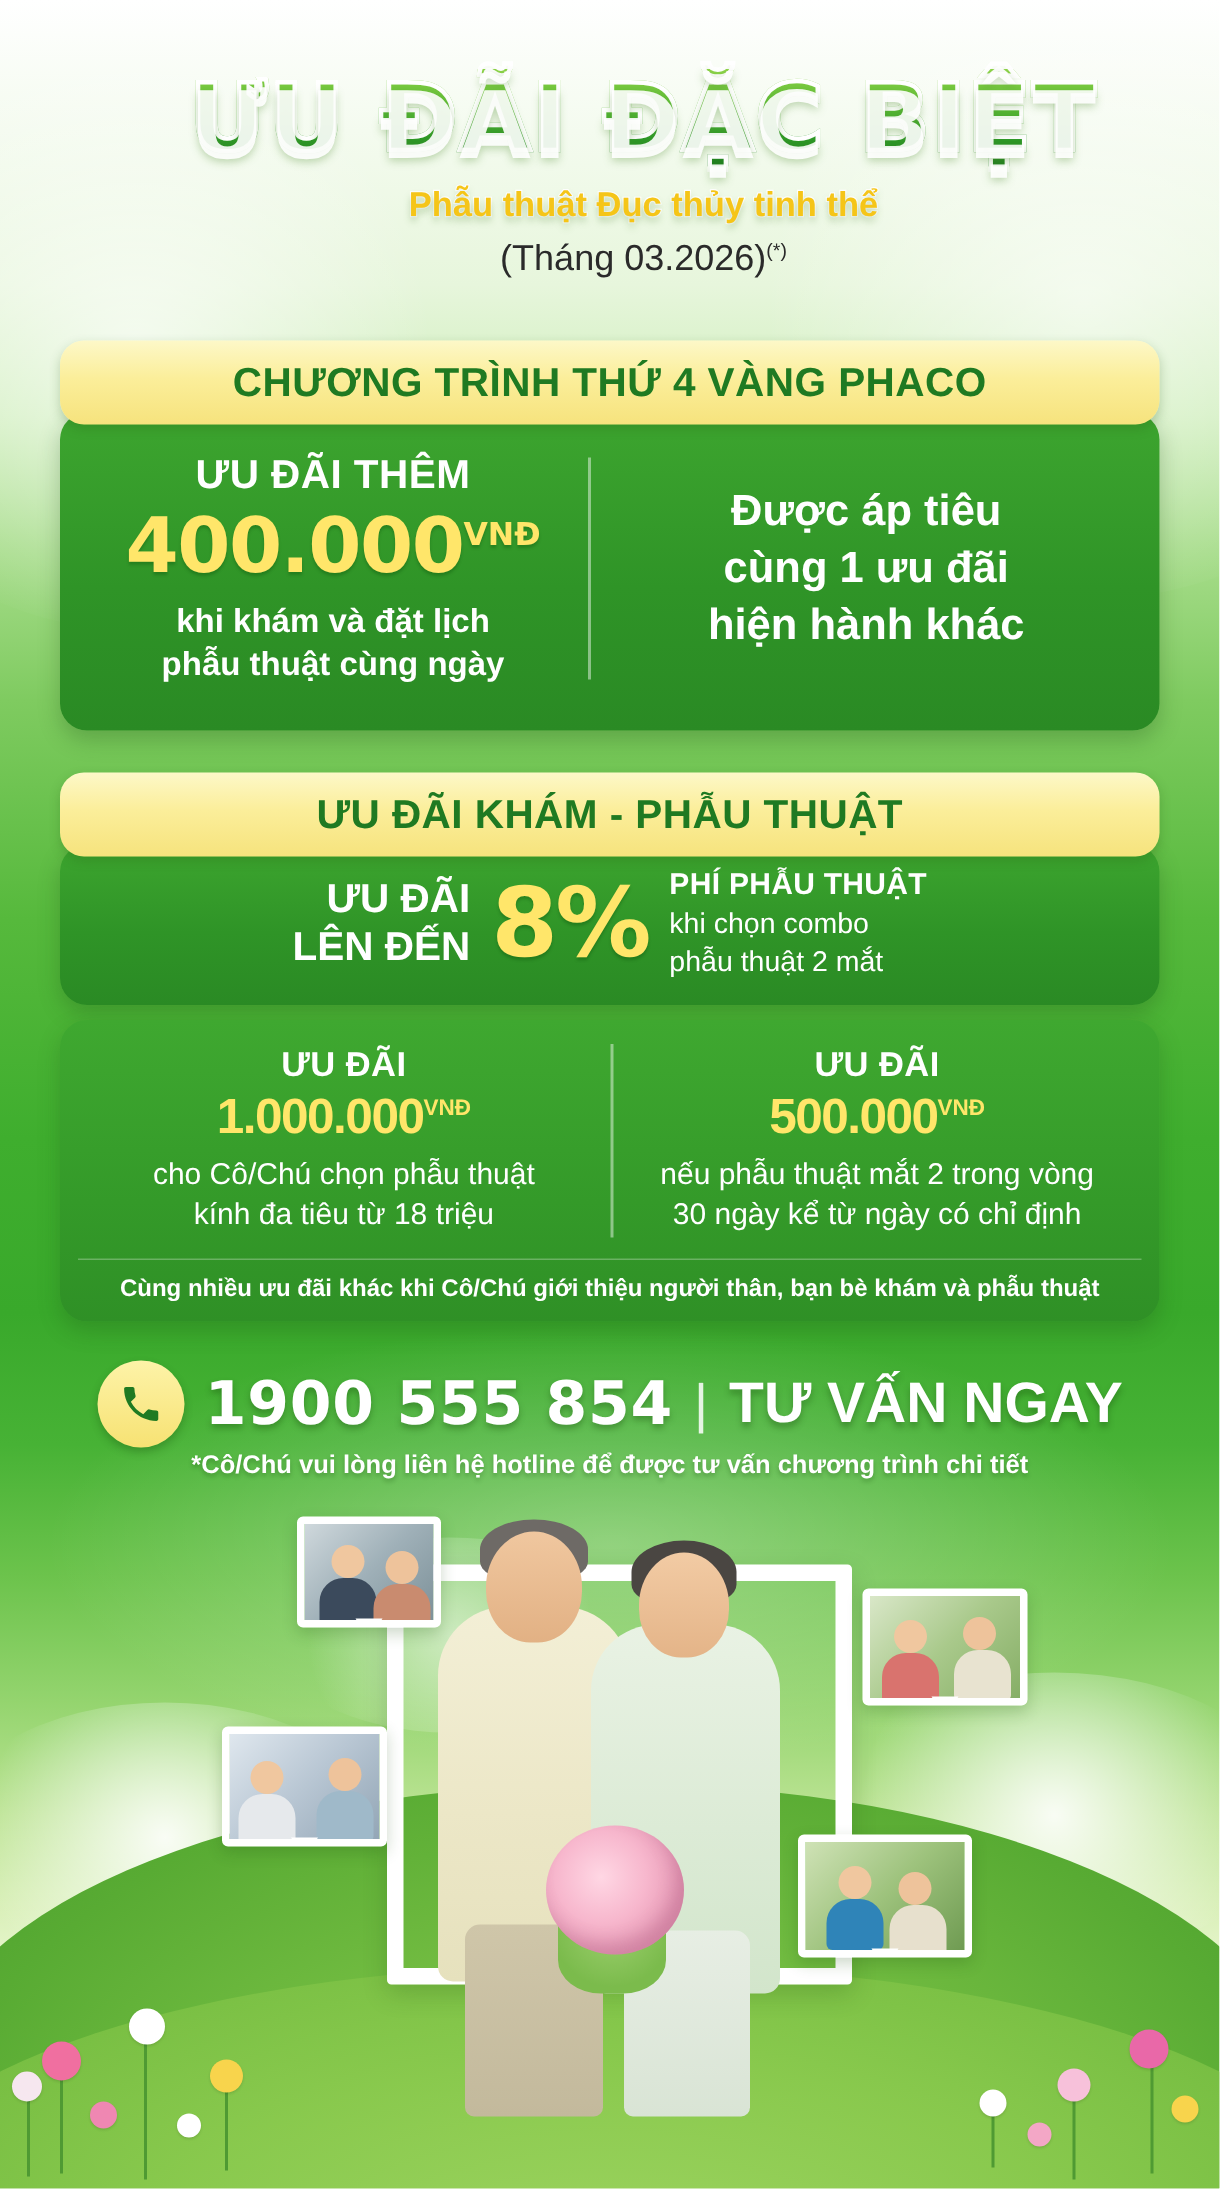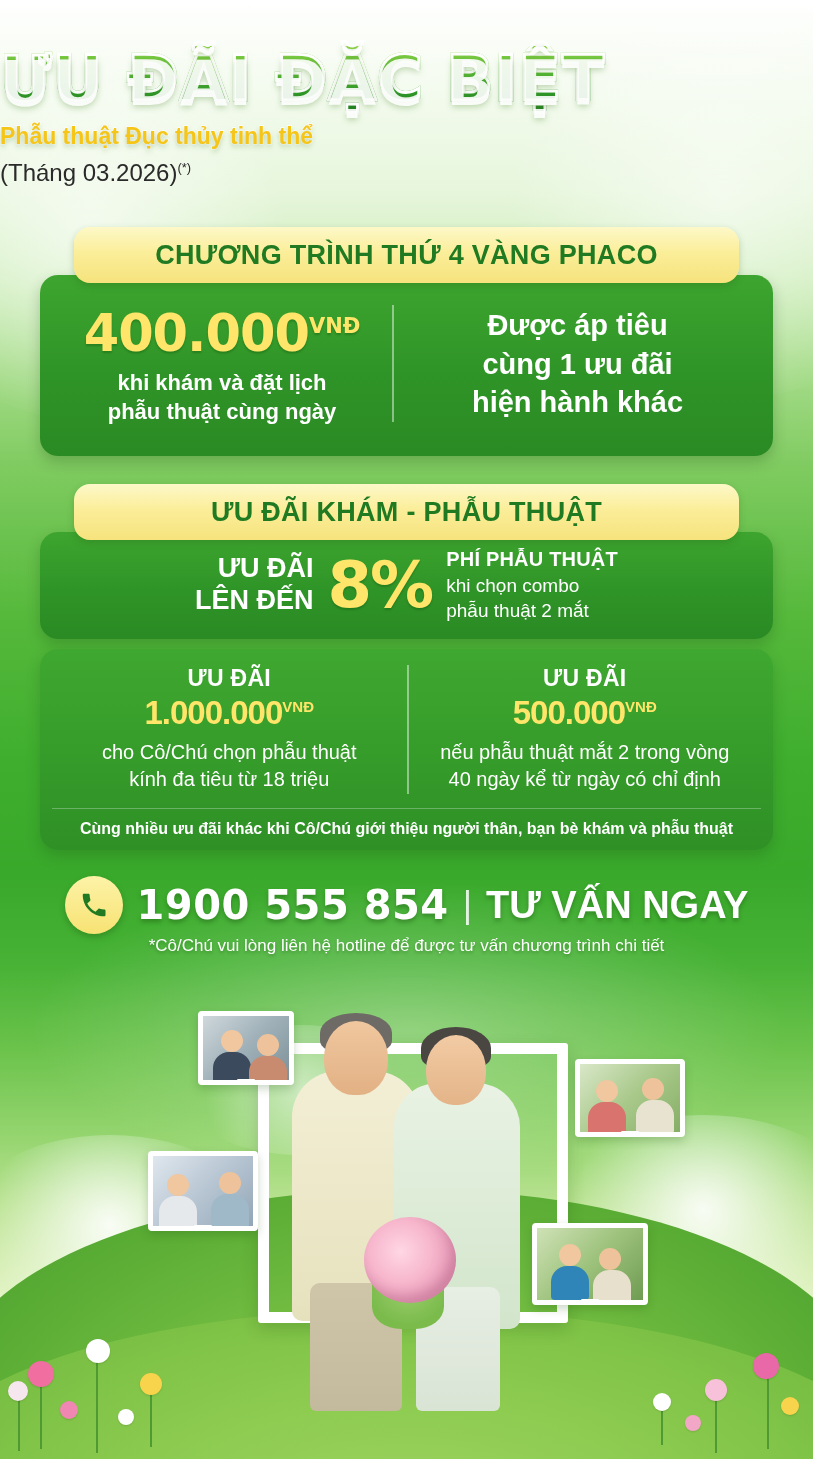--- a/index.html
+++ b/index.html
@@ -49,21 +49,21 @@
   .glow-b {
     right: -140px; top: 0px; width: 460px; height: 400px;
     background: radial-gradient(circle, rgba(255,255,255,.55) 0%, rgba(255,255,255,0) 70%);
   }
   .glow-c {
     left: 50%; transform: translateX(-50%); top: 880px; width: 760px; height: 300px;
     background: radial-gradient(ellipse, rgba(255,255,255,.30) 0%, rgba(255,255,255,0) 70%);
   }
 
   
-  .header { position: relative; padding-top: 46px; text-align: left; z-index: 5; }
+  .header { position: relative; padding-top: 46px; text-align: center; z-index: 5; margin-left: 45px; }
   .title-main {
     font-size: 62px;
     font-weight: 900;
     letter-spacing: 1px;
     line-height: 1.05;
     background: linear-gradient(180deg, #8fd44a 0%, #5cbb35 38%, #2f9a28 70%, #1f7d1e 100%);
     -webkit-background-clip: text;
     background-clip: text;
     color: transparent;
     -webkit-text-stroke: 3px #ffffff;
@@ -86,21 +86,21 @@
     font-weight: 500;
     color: #2a2a2a;
   }
   .title-date sup { font-size: 13px; vertical-align: super; }
 
   
   .block { position: relative; z-index: 5; }
   .ribbon {
     position: relative;
     margin: 0 auto;
-    width: 665px;
+    width: 733px;
     border-radius: 16px;
     background: linear-gradient(180deg, #fdf8c8 0%, #fbee9a 45%, #f6e37d 100%);
     box-shadow: 0 3px 7px rgba(40,90,20,.25);
     text-align: center;
     padding: 13px 10px 12px;
   }
   .ribbon-text {
     font-size: 27px;
     font-weight: 900;
     color: #1f7a22;
@@ -196,21 +196,21 @@
     text-shadow: 0 3px 4px rgba(20,70,10,.35);
     letter-spacing: .5px;
     font-family: "DejaVu Sans", sans-serif;
   }
   .hot-sep { font-size: 36px; color: #ffffff; opacity: .85; font-weight: 300; }
   .hot-cta {
     font-size: 38px; font-weight: 900; color: #ffffff;
     text-shadow: 0 3px 4px rgba(20,70,10,.35);
   }
   .hot-sub {
-    margin-top: 2px; font-size: 17px; font-weight: 400; color: #ffffff;
+    margin-top: 2px; font-size: 17px; font-weight: 700; color: #ffffff;
     text-shadow: 0 2px 3px rgba(20,70,10,.3);
   }
 
   
   .scene { position: absolute; left: 0; right: 0; top: 995px; height: 464px; z-index: 4; }
   .hill {
     position: absolute; left: -6%; bottom: -60px; width: 112%; height: 330px;
     background: radial-gradient(ellipse at 50% 100%, #8cc94f 0%, #74bd42 45%, #58ab33 75%, #489b2c 100%);
     border-radius: 50% 50% 0 0 / 60% 60% 0 0;
   }
@@ -341,20 +341,21 @@
       <span>(Tháng 03.2026)</span><sup>(*)</sup>
     </div>
   </div>
 
   <div class="block sec1">
     <div class="ribbon">
       <div class="ribbon-text">CHƯƠNG TRÌNH THỨ 4 VÀNG PHACO</div>
     </div>
     <div class="panel sec1-panel">
       <div class="sec1-left">
+        <div class="s1-label">ƯU ĐÃI THÊM</div>
         <div class="s1-amount">
           <span>400.000</span><sup>VNĐ</sup>
         </div>
         <div class="s1-note">
           <div>khi khám và đặt lịch</div>
           <div>phẫu thuật cùng ngày</div>
         </div>
       </div>
       <div class="sec1-div"></div>
       <div class="sec1-right">
@@ -400,21 +401,21 @@
           </div>
         </div>
 
         <div class="col">
           <div class="col-label">ƯU ĐÃI</div>
           <div class="col-amount">
             <span>500.000</span><sup>VNĐ</sup>
           </div>
           <div class="col-note">
             <div>nếu phẫu thuật mắt 2 trong vòng</div>
-            <div>40 ngày kể từ ngày có chỉ định</div>
+            <div>30 ngày kể từ ngày có chỉ định</div>
           </div>
         </div>
 
 
       </div>
       <div class="foot-note">Cùng nhiều ưu đãi khác khi Cô/Chú giới thiệu người thân, bạn bè khám và phẫu thuật</div>
     </div>
   </div>
 
   <div class="hotline">

